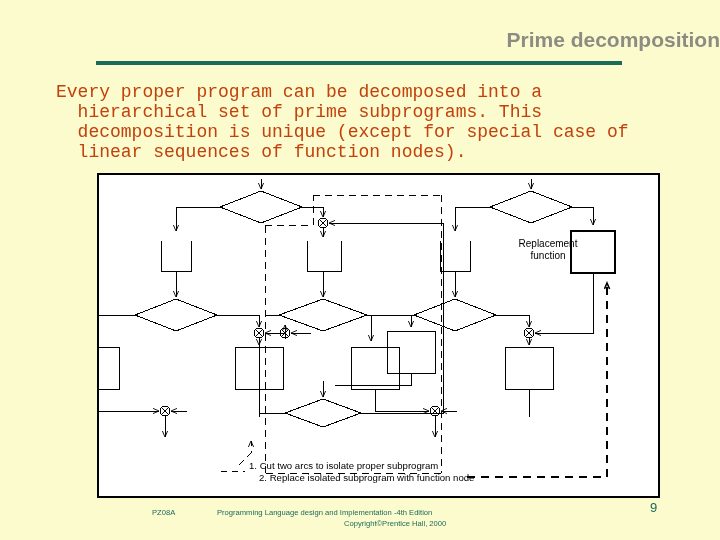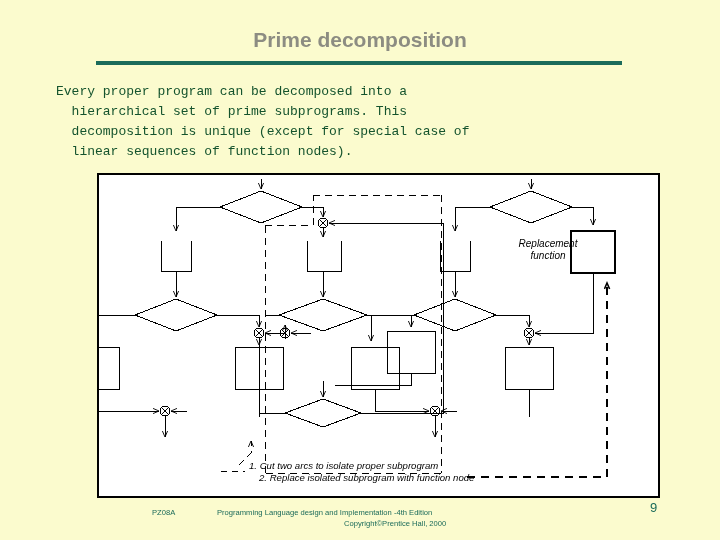--- a/index.html
+++ b/index.html
@@ -14,21 +14,21 @@
     overflow: hidden;
     position: relative;
   }
 
   
   #slide-title {
     position: absolute;
     left: 0;
     top: 28px;
     width: 720px;
-    text-align: center;
+    text-align: right;
     font-size: 21px;
     font-weight: bold;
     color: #8c8c82;
     letter-spacing: 0px;
   }
   #title-rule {
     position: absolute;
     left: 96px;
     top: 61px;
     width: 526px;
@@ -36,38 +36,37 @@
     background: #1b6b5a;
   }
 
   
   #body-text {
     position: absolute;
     left: 56px;
     top: 82px;
     width: 620px;
     font-family: "Liberation Mono", monospace;
-    font-size: 13px;
+    font-size: 18px;
     line-height: 20px;
-    color: #14532d;
+    color: #c2410c;
     white-space: pre;
   }
 
   
   #diagram-panel {
     position: absolute;
     left: 97px;
     top: 173px;
     width: 563px;
     height: 325px;
     background: #ffffff;
     border: 2px solid #000000;
     box-sizing: border-box;
     overflow: hidden;
-    font-style: italic;
   }
   #diagram-svg { display: block; }
 
   
   #footer {
     position: absolute;
     left: 0;
     top: 508px;
     width: 720px;
     color: #1b6b5a;

